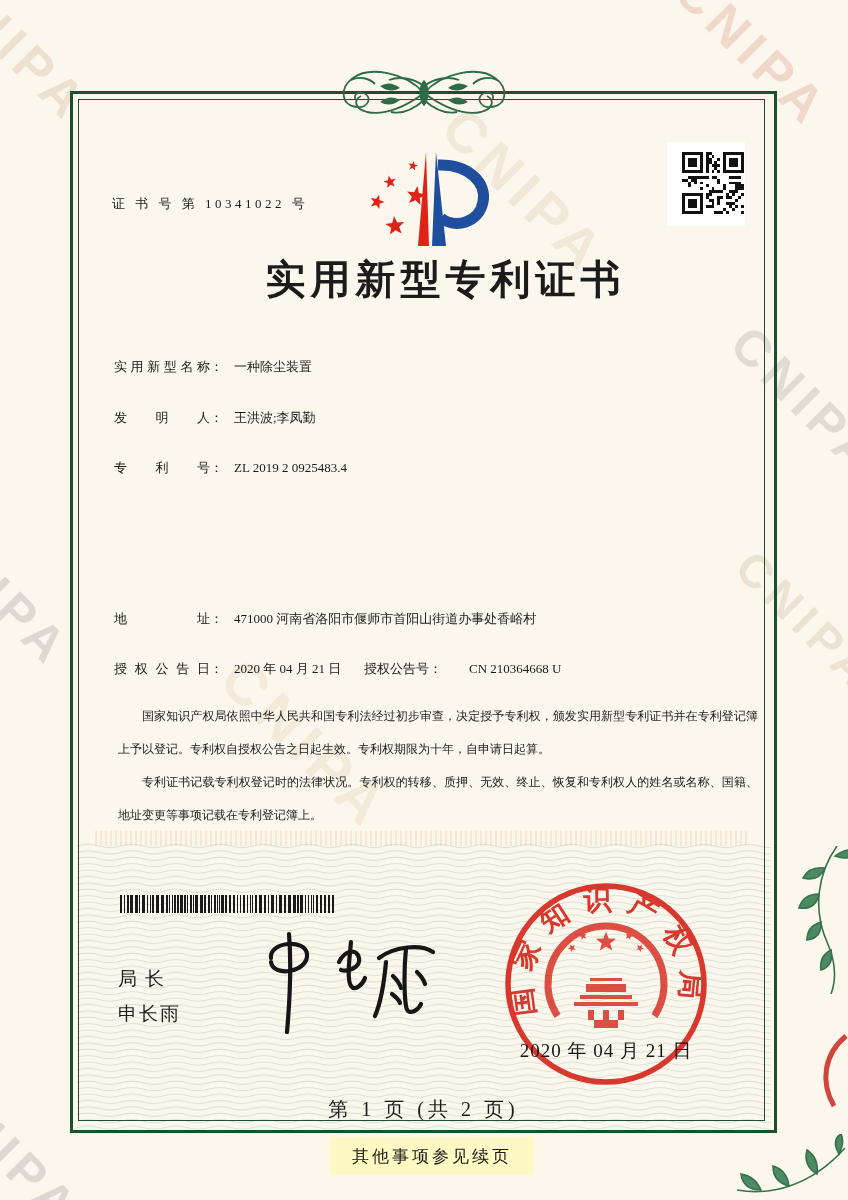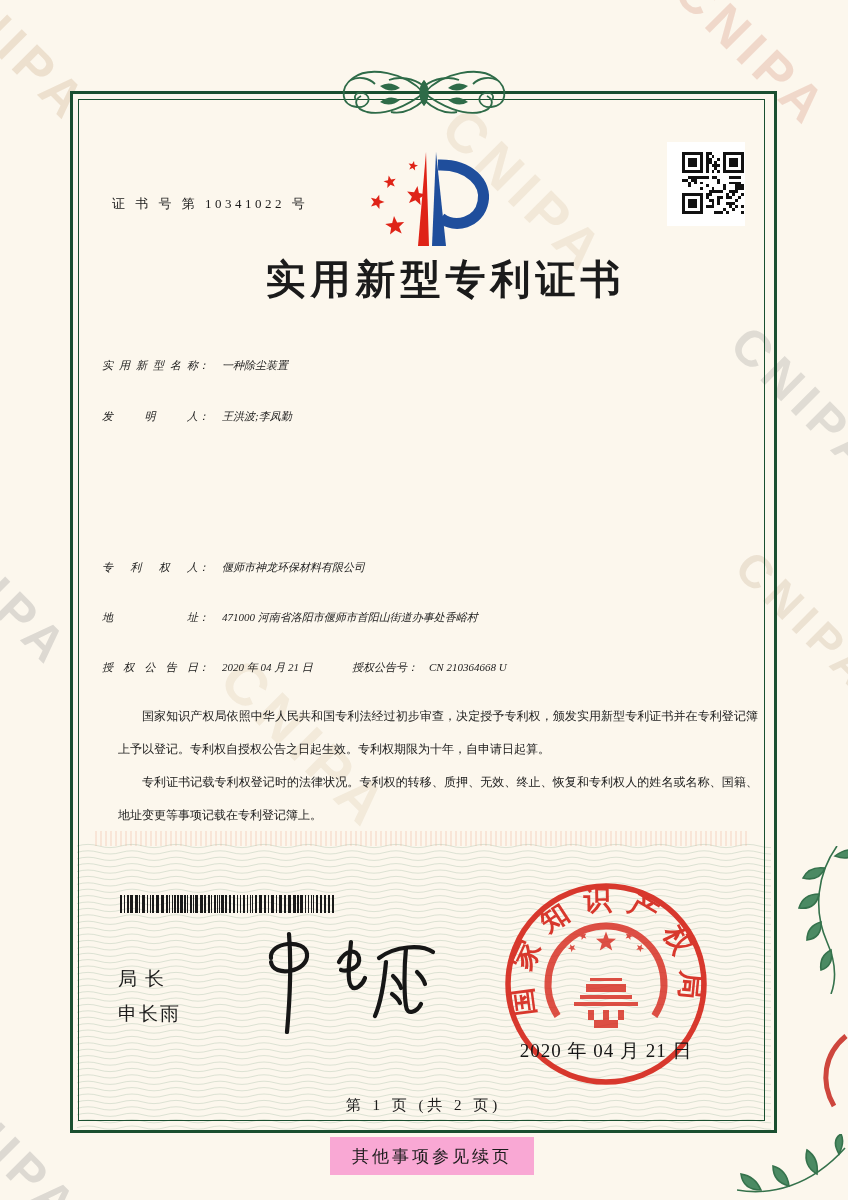--- a/index.html
+++ b/index.html
@@ -38,26 +38,26 @@
     position:absolute;left:112px;top:149px;
     font-size:13px;letter-spacing:3.5px;z-index:3;margin-top:46px;
   }
   .qr-box{position:absolute;left:667px;top:142px;width:78px;height:84px;background:#ffffff;z-index:2;}
   .qr-svg{position:absolute;left:682px;top:152px;width:62px;height:62px;z-index:3;}
   .logo-svg{position:absolute;left:350px;top:144px;width:154px;height:110px;z-index:3;}
   .title{
     position:absolute;left:70px;top:252px;width:751px;
     text-align:center;font-size:40px;font-weight:bold;letter-spacing:5px;z-index:3;
   }
-  .frow{position:absolute;left:102px;font-size:11px;white-space:nowrap;z-index:3;font-style:italic;}
+  .frow{position:absolute;left:114px;font-size:13px;white-space:nowrap;z-index:3;}
   .flabel{display:inline-block;width:96px;text-align:justify;text-align-last:justify;}
   .fcolon{display:inline-block;width:16px;}
   .fvalue{margin-left:8px;}
   .grant-pair{position:absolute;left:250px;top:0;}
-  .grant-pair .fvalue{margin-left:6px;}
+  .grant-pair .fvalue{margin-left:24px;}
   .legal{
     position:absolute;left:118px;top:700px;width:640px;
     font-size:12px;line-height:33px;text-align:justify;z-index:3;
   }
   .legal p{margin:0;text-indent:2em;}
   .pink-band{
     position:absolute;left:95px;top:831px;width:655px;height:15px;z-index:2;
     background:repeating-linear-gradient(90deg,rgba(235,158,128,.20) 0 2px,rgba(235,158,128,0) 2px 5px);
   }
   .waves-svg{position:absolute;left:77px;top:842px;width:694px;height:288px;z-index:1;}
@@ -65,25 +65,25 @@
   .signer-title{position:absolute;left:118px;top:966px;font-size:19px;letter-spacing:8px;z-index:3;}
   .signer-name{position:absolute;left:118px;top:1001px;font-size:19px;letter-spacing:2px;z-index:3;}
   .sig-svg{position:absolute;left:243px;top:928px;width:207px;height:112px;z-index:3;}
   .seal-svg{position:absolute;left:500px;top:878px;width:212px;height:212px;z-index:3;opacity:.92;}
   .seal-date{
     position:absolute;left:510px;top:1038px;width:192px;text-align:center;
     font-size:19px;letter-spacing:1px;color:#161616;z-index:4;
   }
   .page-num{
     position:absolute;left:70px;top:1096px;width:707px;text-align:center;
-    font-size:15px;letter-spacing:4px;z-index:3;
+    font-size:20px;letter-spacing:4px;z-index:3;
   }
   .cont-box{
     position:absolute;left:330px;top:1137px;width:204px;height:38px;
-    background:#f9a8d4;display:flex;align-items:center;justify-content:center;
+    background:#fef9c3;display:flex;align-items:center;justify-content:center;
     font-size:17px;letter-spacing:3px;z-index:3;
   }
 </style>
 </head>
 <body>
 
 <div class="page">
 
   <span class="wm" style="left:-35px;top:-45px;font-size:52px;color:rgba(214,190,160,.40);">CNIPA</span>
   <span class="wm" style="left:705px;top:-40px;font-size:52px;color:rgba(225,175,155,.42);">CNIPA</span>
@@ -403,22 +403,22 @@
     </svg>
 
   <div class="title">实用新型专利证书</div>
 
   <div class="frow" style="top:358px;">
     <span class="flabel">实用新型名称</span><span class="fcolon">：</span><span class="fvalue">一种除尘装置</span>
   </div>
   <div class="frow" style="top:409px;">
     <span class="flabel">发明人</span><span class="fcolon">：</span><span class="fvalue">王洪波;李凤勤</span>
   </div>
-  <div class="frow" style="top:560px;">
-    <span class="flabel">专利权人</span><span class="fcolon">：</span><span class="fvalue">偃师市神龙环保材料有限公司</span>
+  <div class="frow" style="top:459px;">
+    <span class="flabel">专利号</span><span class="fcolon">：</span><span class="fvalue">ZL 2019 2 0925483.4</span>
   </div>
   <div class="frow" style="top:610px;">
     <span class="flabel">地址</span><span class="fcolon">：</span><span class="fvalue">471000 河南省洛阳市偃师市首阳山街道办事处香峪村</span>
   </div>
   <div class="frow" style="top:660px;width:640px;">
     <span class="flabel">授权公告日</span><span class="fcolon">：</span><span class="fvalue">2020 年 04 月 21 日</span>
     <span class="grant-pair">
       <span>授权公告号</span><span class="fcolon">：</span><span class="fvalue">CN 210364668 U</span>
     </span>
   </div>

